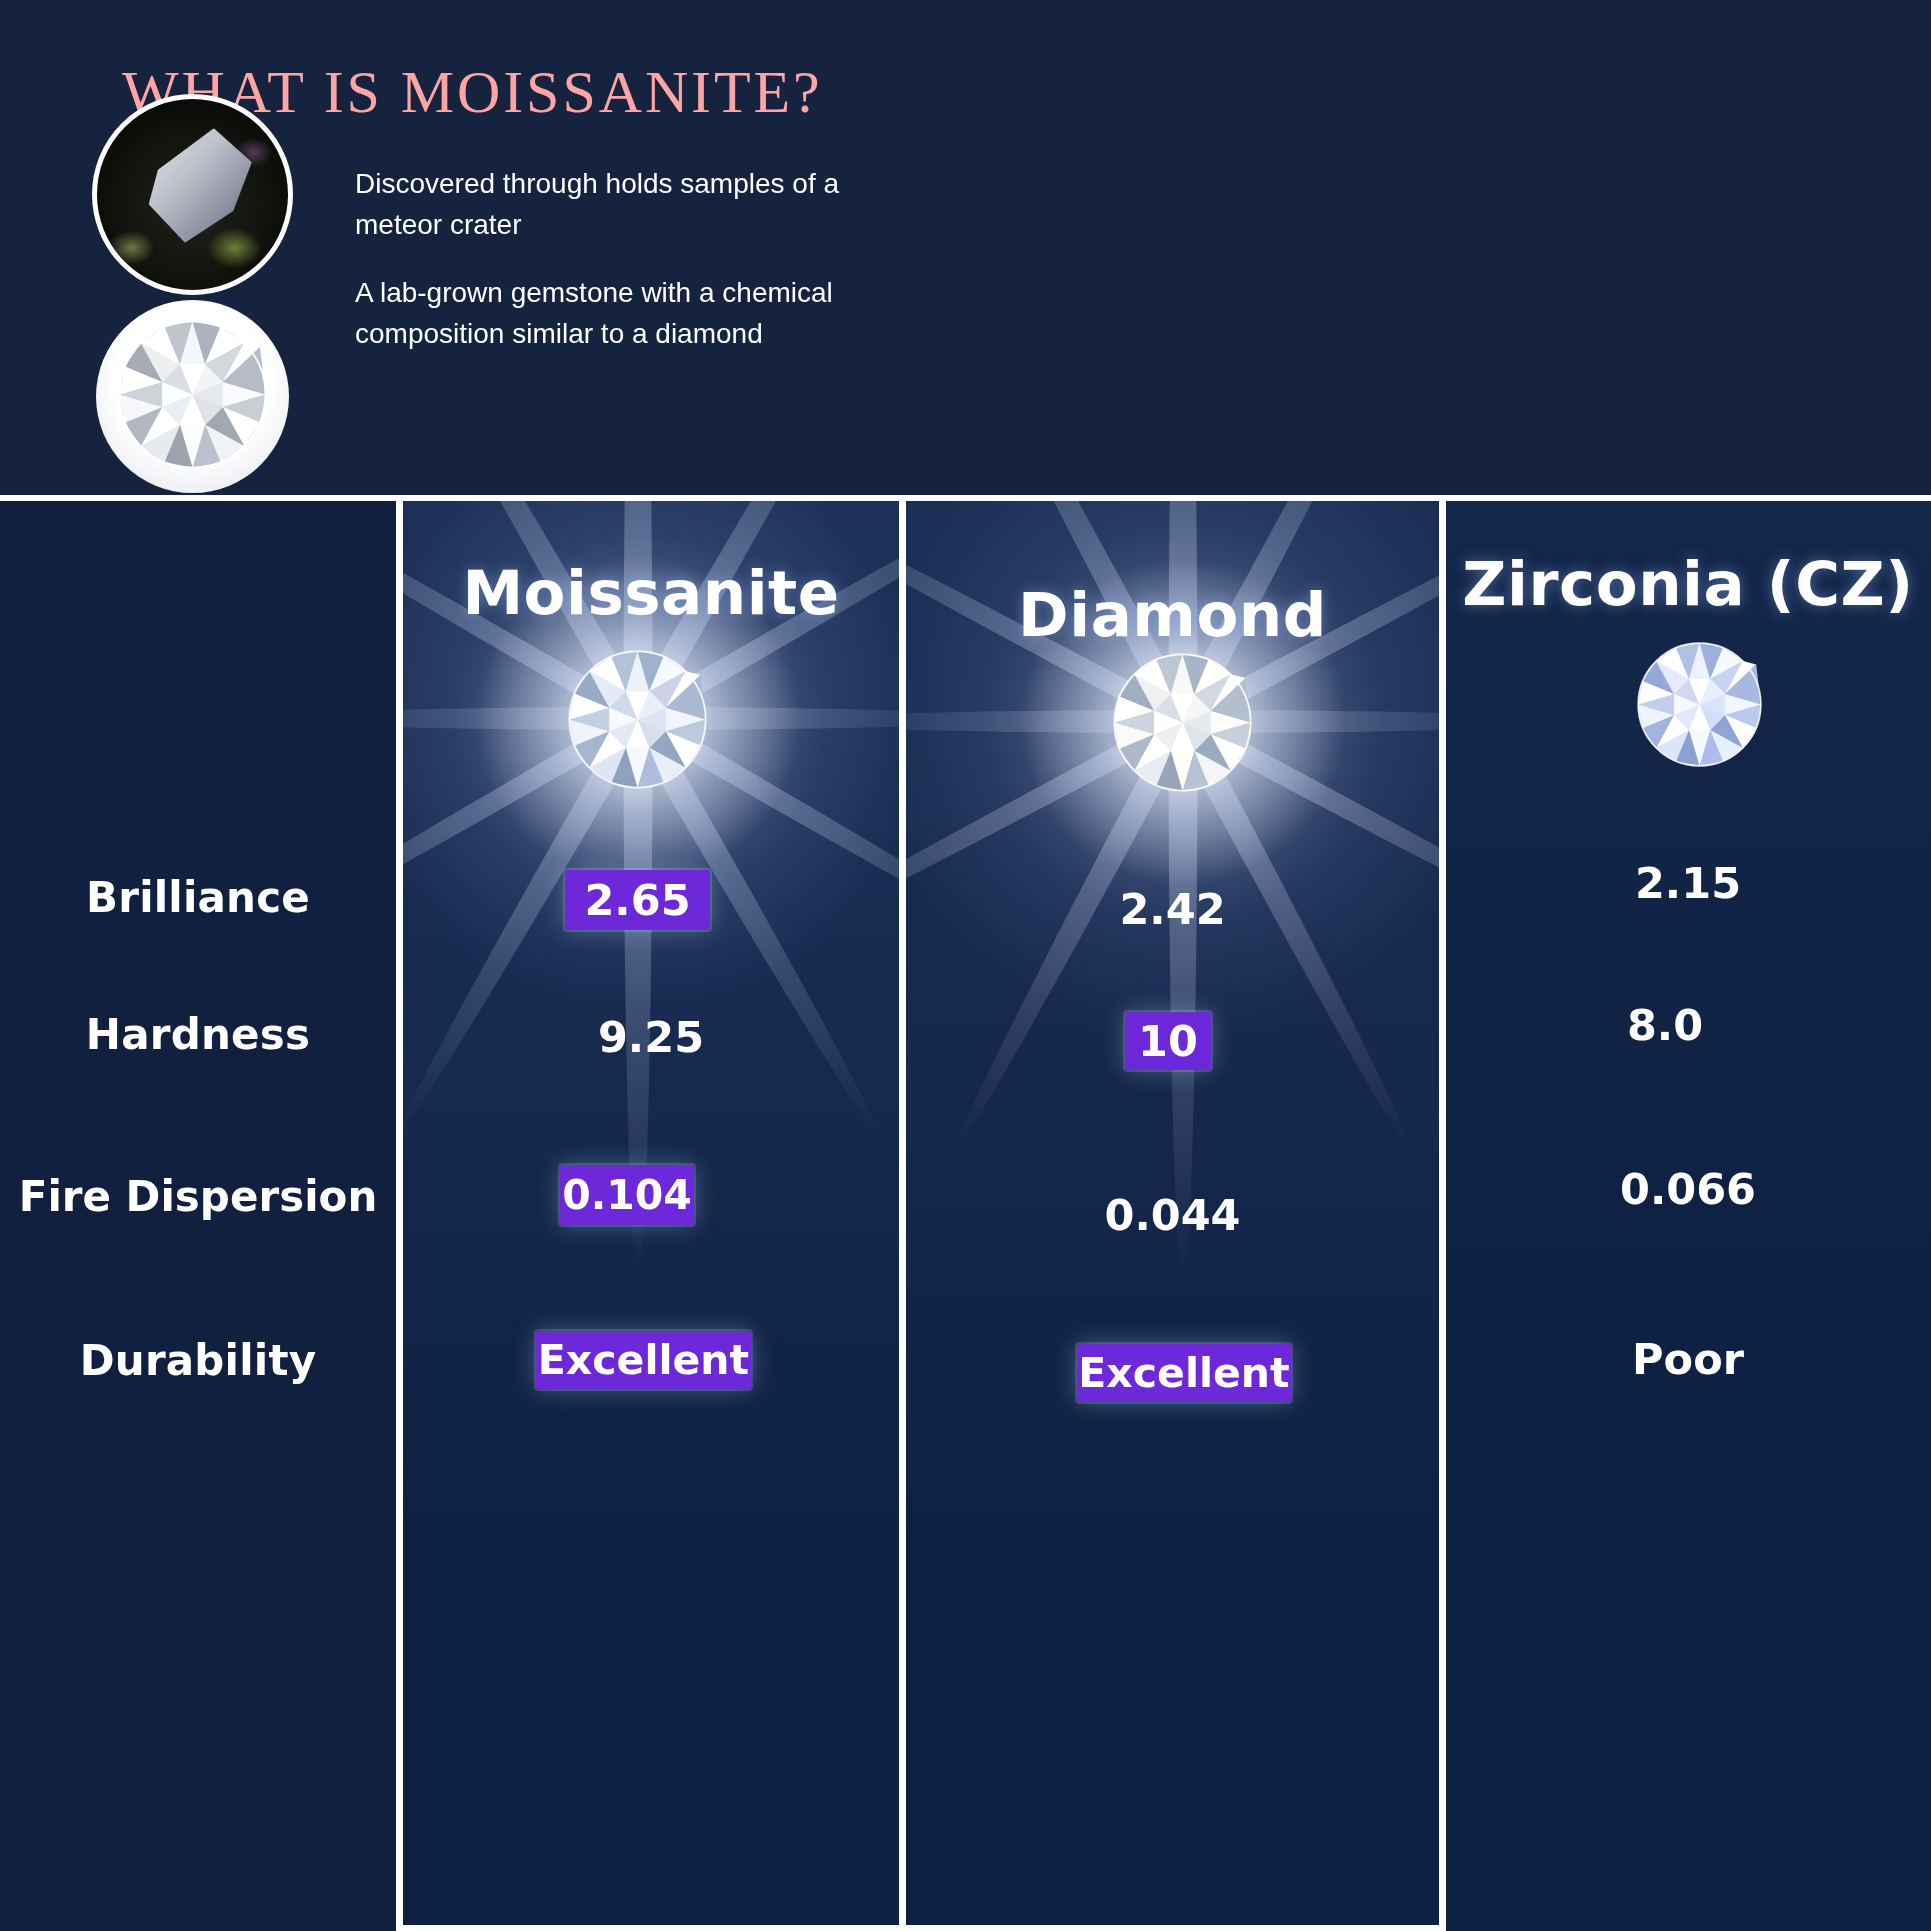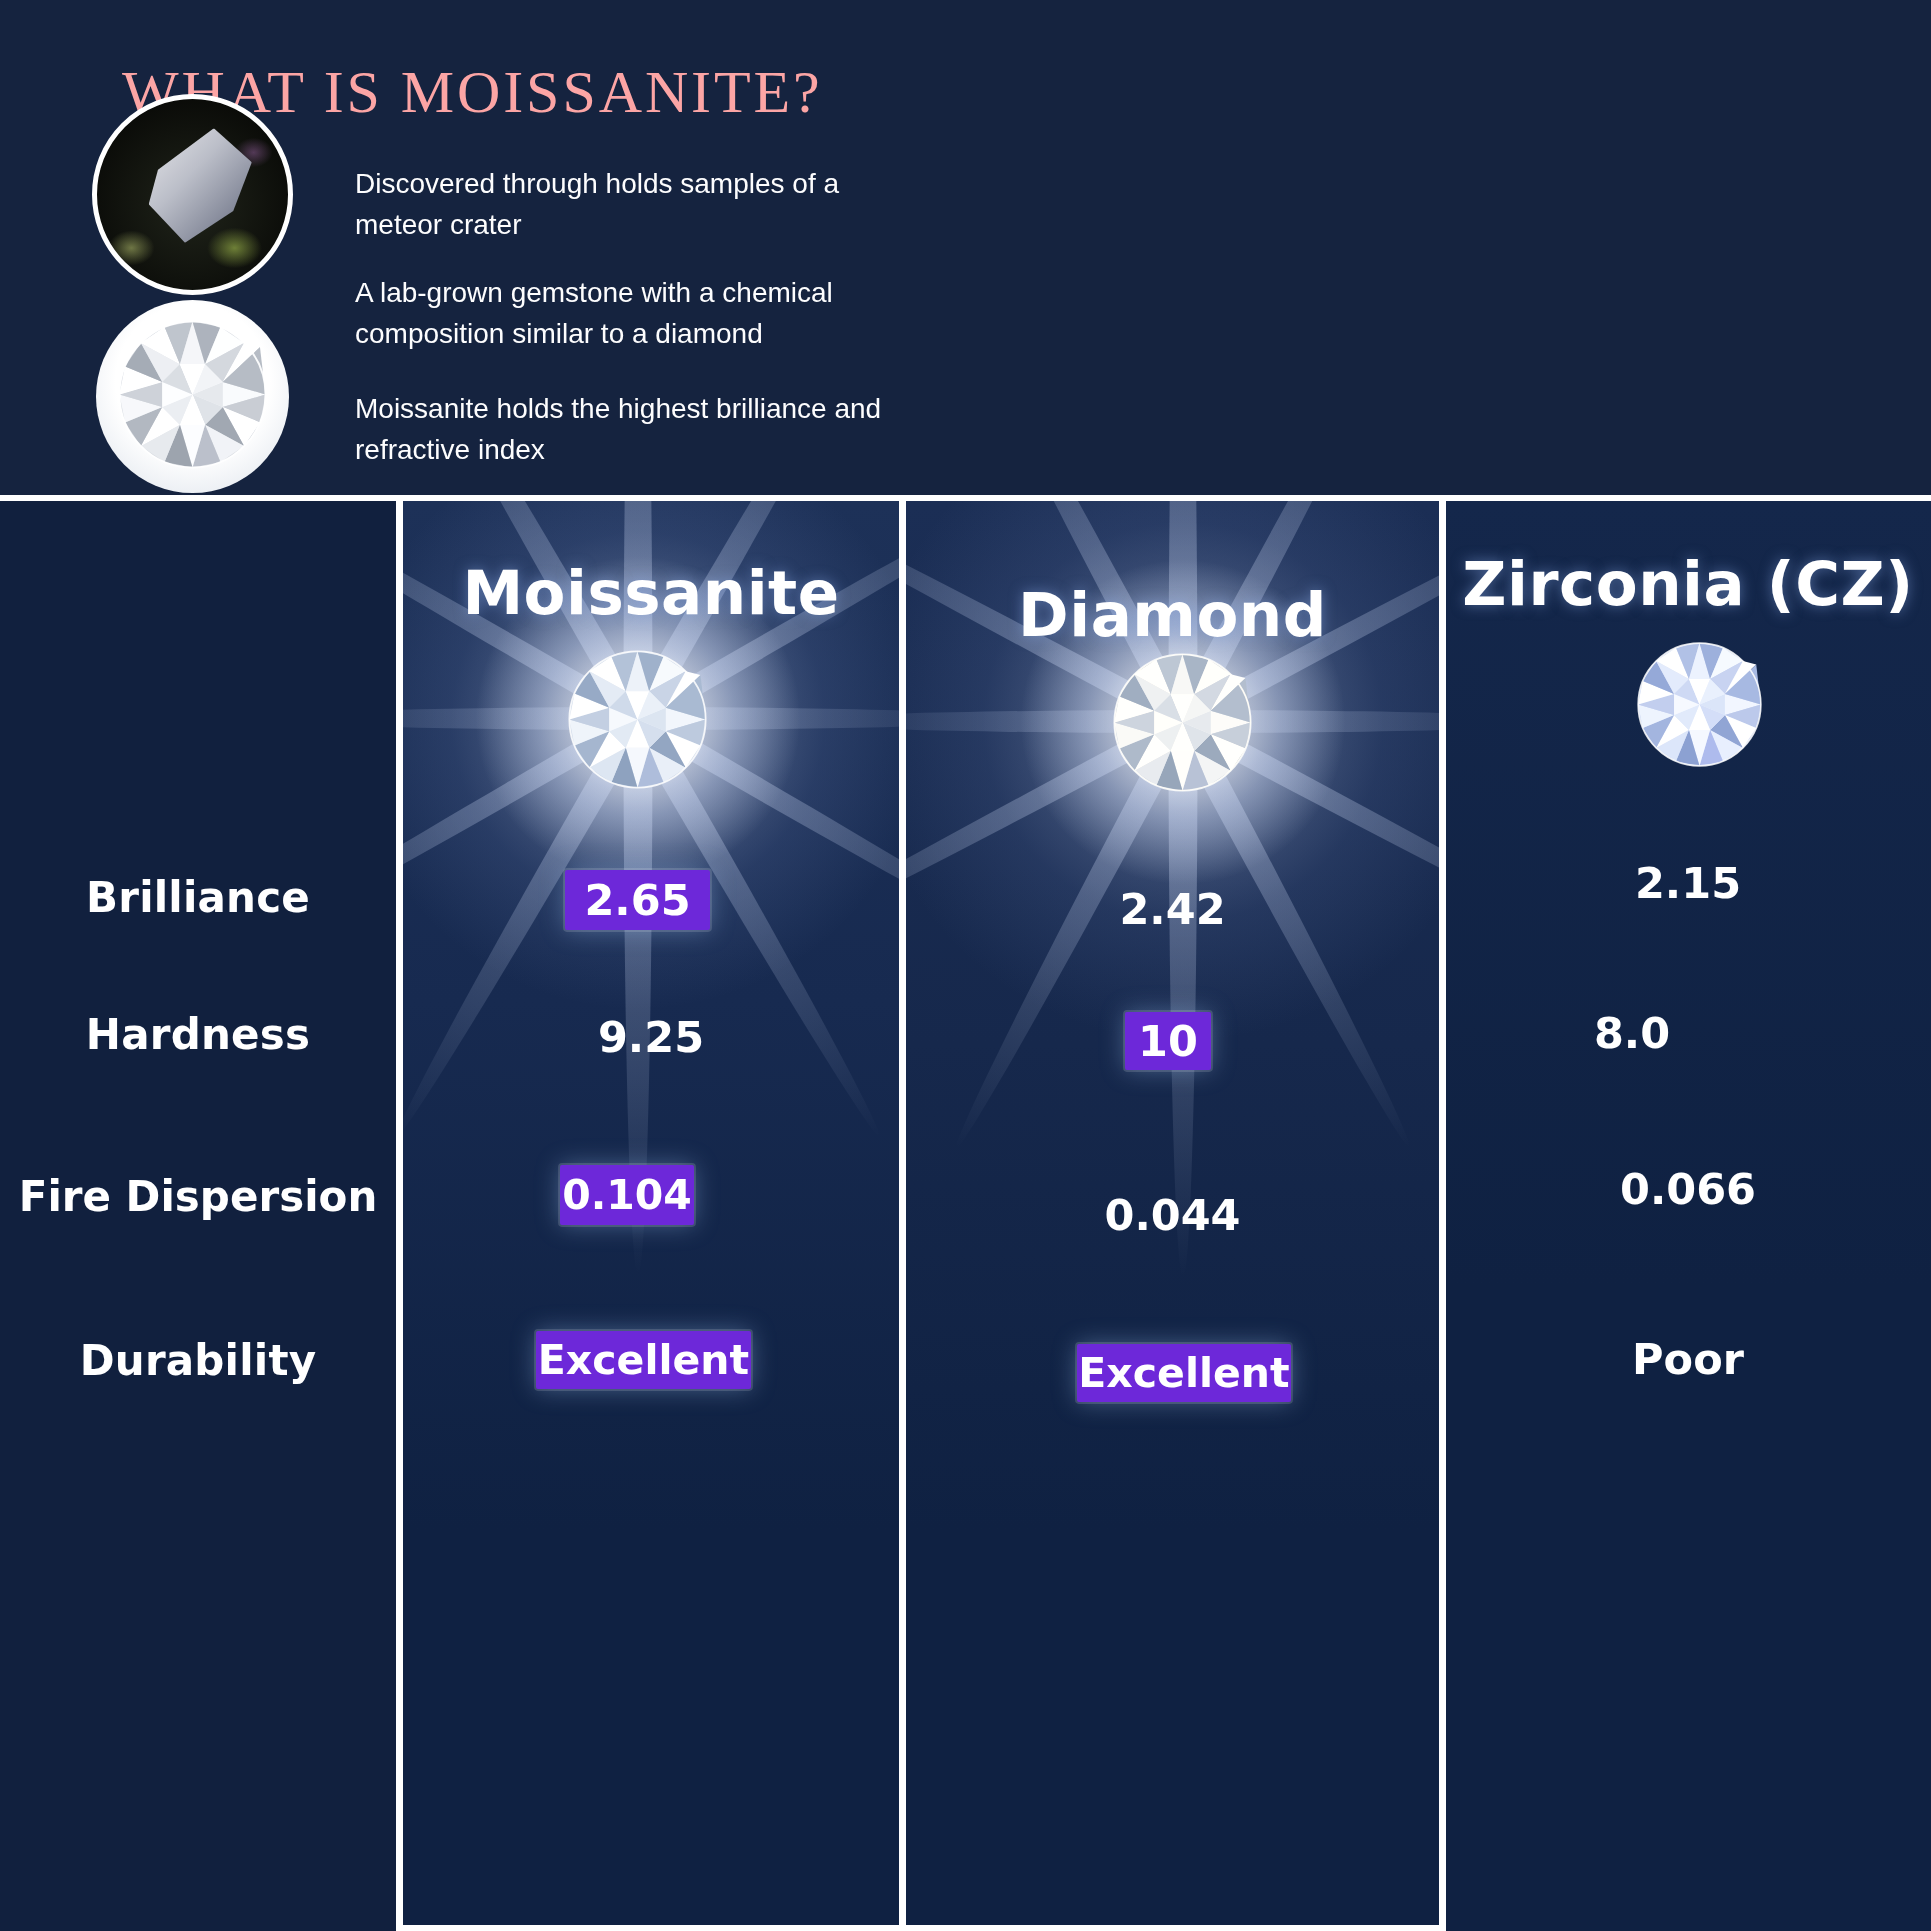--- a/index.html
+++ b/index.html
@@ -100,21 +100,21 @@
   .m-val2{left:403px;top:1012px;width:496px;}
   .m-val3{left:560px;top:1165px;width:134px;height:60px;line-height:60px;font-size:41px;}
   .m-val4{left:536px;top:1331px;width:215px;height:58px;line-height:58px;font-size:41px;}
 
   .d-val1{left:906px;top:884px;width:533px;}
   .d-val2{left:1125px;top:1012px;width:86px;height:58px;line-height:58px;}
   .d-val3{left:906px;top:1190px;width:533px;}
   .d-val4{left:1077px;top:1344px;width:214px;height:58px;line-height:58px;font-size:41px;}
 
   .z-val1{left:1445px;top:858px;width:486px;}
-  .z-val2{left:1389px;top:1000px;width:486px;margin-top:8px;}
+  .z-val2{left:1422px;top:1000px;width:486px;}
   .z-val3{left:1445px;top:1164px;width:486px;}
   .z-val4{left:1445px;top:1334px;width:486px;}
 
   
   .gem{position:absolute;}
   .gem-moiss{left:567px;top:649px;width:141px;height:141px;}
   .gem-diamond{left:1112px;top:652px;width:141px;height:141px;filter:sepia(.12) brightness(1.0);}
   .gem-zirc{left:1636px;top:641px;width:127px;height:127px;filter:saturate(1.5) hue-rotate(8deg);}
   .defs-holder{position:absolute;width:0;height:0;overflow:hidden;}
 </style>
@@ -171,22 +171,20 @@
   <div class="abs photo-circle gem-circle">
     <svg viewBox="0 0 120 120">
         <use href="#gemshape"></use>
       </svg>
   </div>
 
   <p class="abs bullet b1">Discovered through holds samples of a
 meteor crater</p>
   <p class="abs bullet b2">A lab-grown gemstone with a chemical
 composition similar to a diamond</p>
-  <p class="abs bullet b3">Moissanite holds the highest brilliance and
-refractive index</p>
 </div>
 
 <div class="abs col-labels"></div>
 
 <div class="abs col-moiss">
   <div class="burst" style="left:235px;top:218px;">
     <div class="core"></div>
     <div class="ray" style="left:-555px;top:-14.5px;width:1110px;height:29px;transform:rotate(90deg);"></div>
     <div class="ray" style="left:-367px;top:-11.6px;width:734px;height:23px;opacity:.7;"></div>
     <div class="ray" style="left:-507px;top:-10.6px;width:1014px;height:21px;transform:rotate(30deg);"></div>

